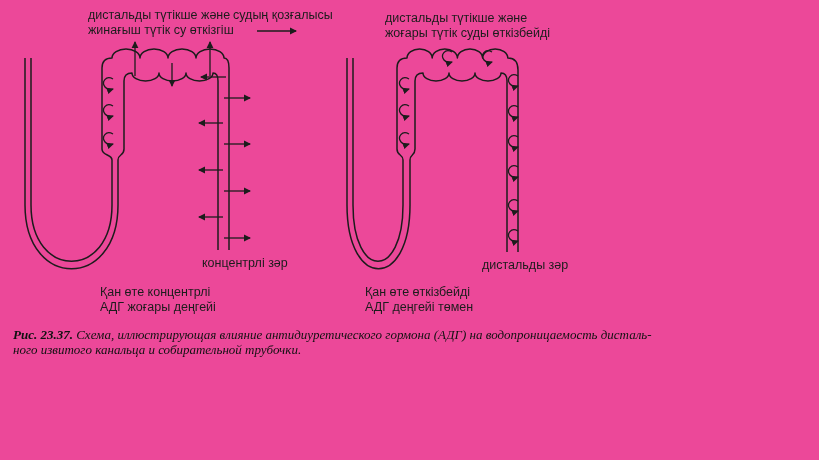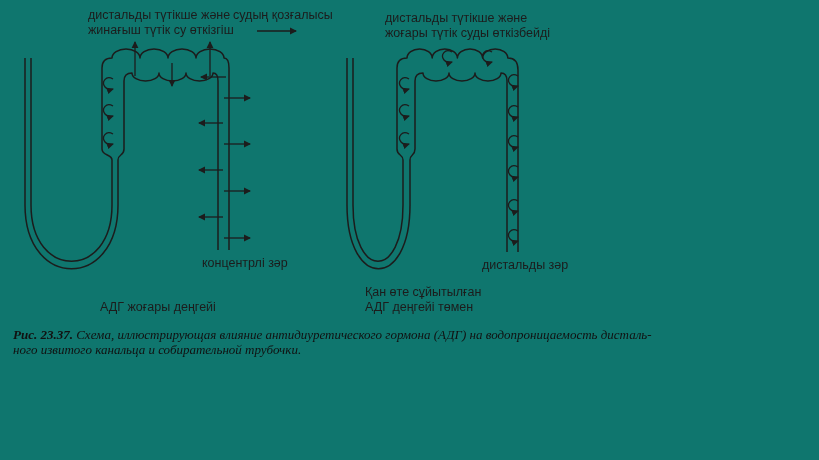--- a/index.html
+++ b/index.html
@@ -1,17 +1,17 @@
 <!DOCTYPE html>
 <html><head>
 <meta charset="utf-8">
 <style>
   html,body{margin:0;padding:0;background:#fff;}
   #stage{
-    position:relative;width:819px;height:460px;background:#0f766e;
+    position:relative;width:819px;height:460px;background:#ec4899;
     font-family:"Liberation Sans",sans-serif;color:#1c1c1c;overflow:hidden;
   }
   .lbl{position:absolute;font-size:12.5px;line-height:15px;white-space:pre;color:#1c1c1c;}
   .cap{position:absolute;font-family:"Liberation Serif",serif;font-style:italic;
        font-size:13px;line-height:15px;white-space:pre;color:#111;}
   .cap b{font-weight:bold;}
   svg{position:absolute;left:0;top:0;}
 </style>
 </head>
 <body>
@@ -98,19 +98,19 @@
   <div class="lbl" style="left:88px;top:8px;"><span>дистальды түтікше және</span><br><span>жинағыш түтік су өткізгіш</span></div>
 
   <div class="lbl" style="left:233px;top:8px;">судың қозғалысы</div>
 
   <div class="lbl" style="left:385px;top:11px;"><span>дистальды түтікше және</span><br><span>жоғары түтік суды өткізбейді</span></div>
 
   <div class="lbl" style="left:202px;top:256px;">концентрлі зәр</div>
 
   <div class="lbl" style="left:482px;top:258px;">дистальды зәр</div>
 
-  <div class="lbl" style="left:100px;top:285px;"><br><span>АДГ жоғары деңгейі</span></div>
+  <div class="lbl" style="left:100px;top:285px;"><span>Қан өте концентрлі</span><br><span>АДГ жоғары деңгейі</span></div>
 
-  <div class="lbl" style="left:365px;top:285px;"><span>Қан өте сұйытылған</span><br><span>АДГ деңгейі төмен</span></div>
+  <div class="lbl" style="left:365px;top:285px;"><span>Қан өте өткізбейді</span><br><span>АДГ деңгейі төмен</span></div>
 
   <div class="cap" style="left:13px;top:327px;width:780px;"><b>Рис. 23.37.</b><span> Схема, иллюстрирующая влияние антидиуретического гормона (АДГ) на водопроницаемость дисталь-</span><br><span>ного извитого канальца и собирательной трубочки.</span></div>
 
 </div>
 
 </body></html>

